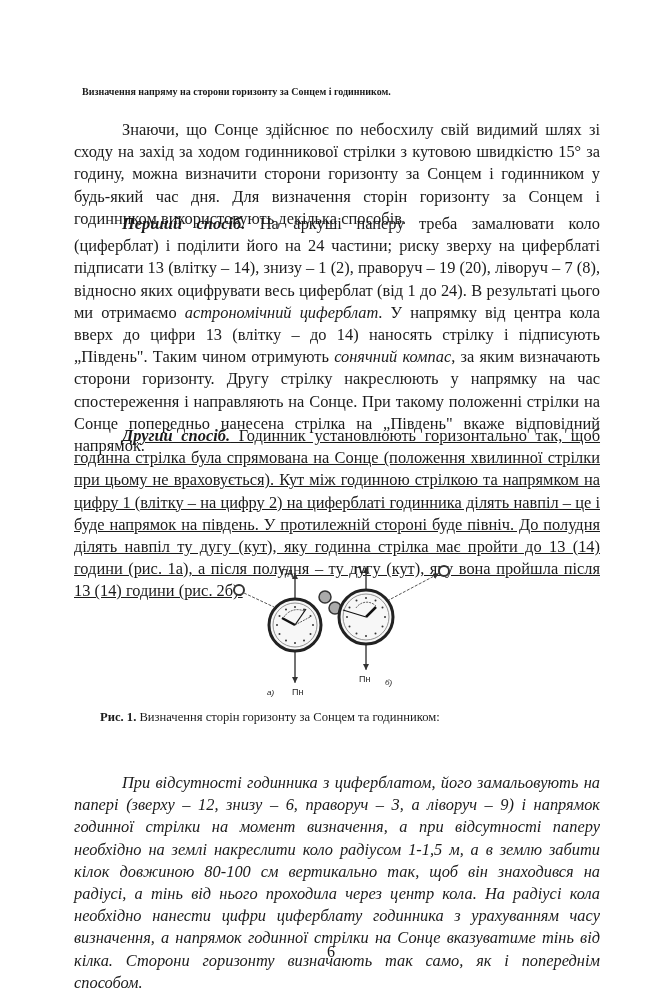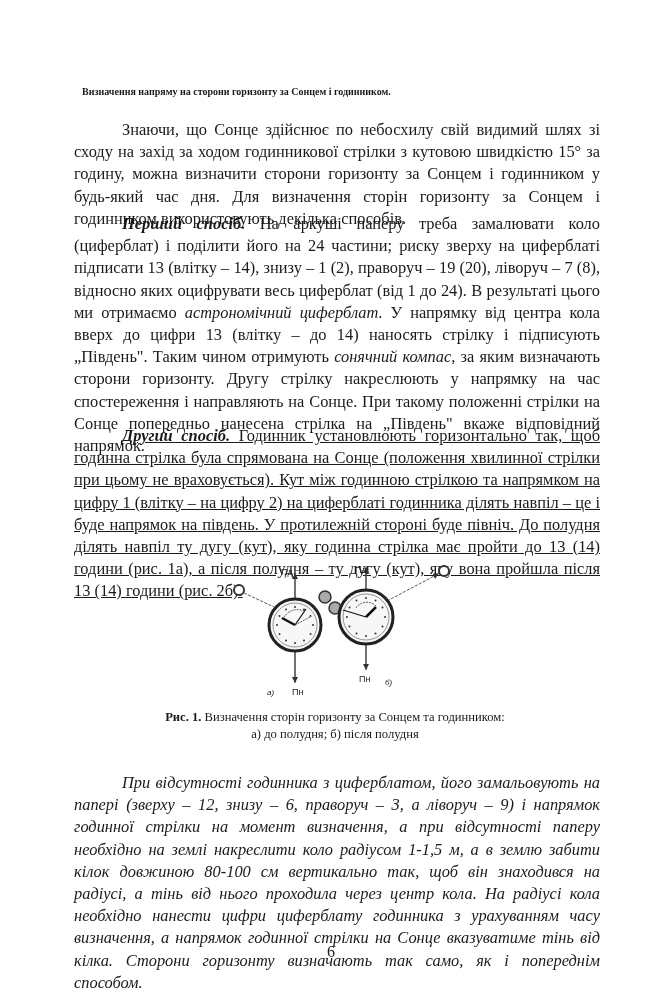--- a/index.html
+++ b/index.html
@@ -11,21 +11,21 @@
   .title { position: absolute; left: 62px; width: 550px; top: 86px; font-weight: bold;
            font-size: 10px; text-align: left; padding-left: 20px; box-sizing: border-box; }
   .indent { text-indent: 48px; margin: 12px; }
   .lead-bi { font-weight: bold; font-style: italic; }
   .it { font-style: italic; }
   #p1 { top: 107px; }
   #p2 { top: 201px; }
   #p3 { top: 413px; text-decoration: underline; }
   #p4 { top: 760px; font-style: italic; }
   .figure { position: absolute; left: 192px; top: 565px; width: 270px; height: 135px; }
-  .caption { position: absolute; left: 100px; width: 470px; top: 709px; text-align: center;
+  .caption { position: absolute; left: 100px; width: 470px; top: 709px; text-align: left;
              font-size: 12.6px; line-height: 17px; }
   .caption b { font-weight: bold; }
   .page-num { position: absolute; top: 943px; left: 0; width: 662px; text-align: center; font-size: 16px; }
   svg text { font-family: "Liberation Sans", "DejaVu Sans", sans-serif; }
 </style>
 </head>
 <body>
 
 <div class="page">
 
@@ -119,21 +119,20 @@
         </g>
         <text x="163" y="8" font-size="9" fill="#222">Пд</text>
         <text x="167" y="117" font-size="9" fill="#222">Пн</text>
         <text x="193" y="120" font-size="8" font-style="italic" fill="#222">б)</text>
       </g>
     </svg>
   </div>
 
   <div class="caption">
     <div><b>Рис. 1.</b><span> Визначення сторін горизонту за Сонцем та годинником:</span></div>
-    <div>а) до полудня; б) після полудня</div>
   </div>
 
   <div class="text" id="p4">
     <p class="indent">При відсутності годинника з циферблатом, його замальовують на папері (зверху – 12, знизу – 6, праворуч – 3, а ліворуч – 9) і напрямок годинної стрілки на момент визначення, а при відсутності паперу необхідно на землі накреслити коло радіусом 1-1,5 м, а в землю забити кілок довжиною 80-100 см вертикально так, щоб він знаходився на радіусі, а тінь від нього проходила через центр кола. На радіусі кола необхідно нанести цифри циферблату годинника з урахуванням часу визначення, а напрямок годинної стрілки на Сонце вказуватиме тінь від кілка. Сторони горизонту визначають так само, як і попереднім способом.</p>
   </div>
 
   <div class="page-num">6</div>
 </div>
 
 </body></html>

